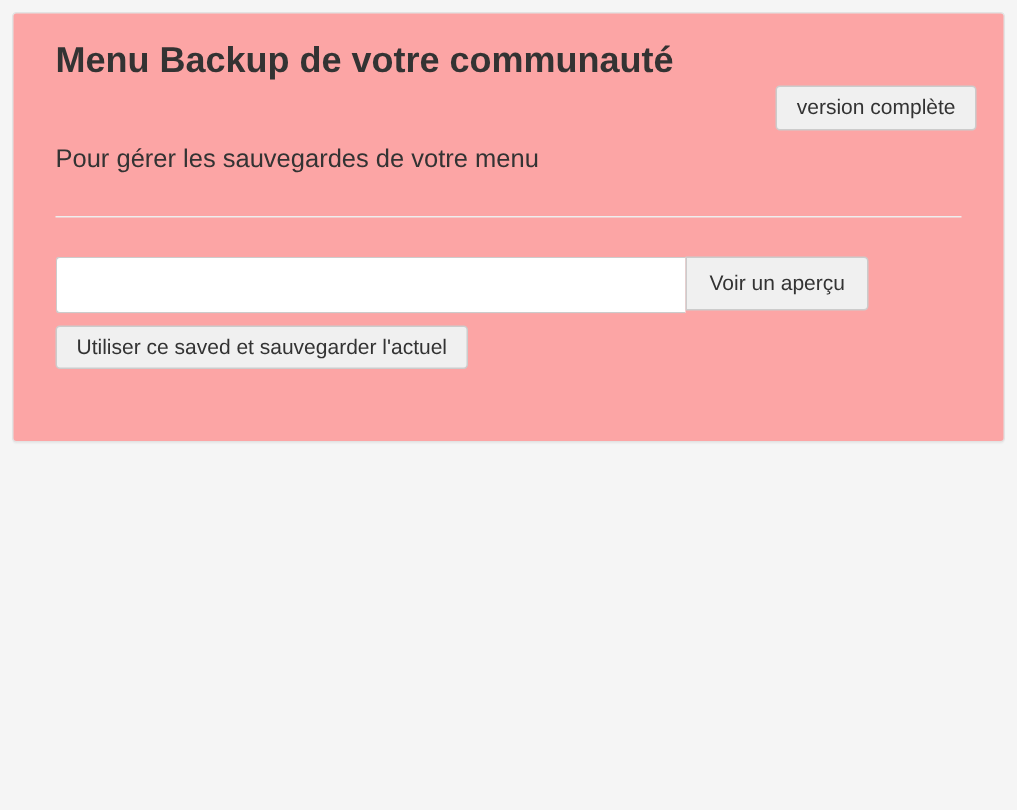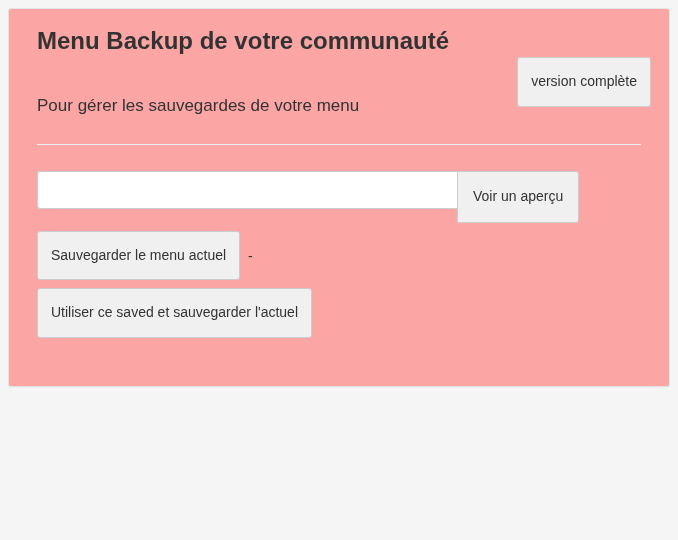--- a/index.html
+++ b/index.html
@@ -30,21 +30,21 @@
       font-size: 24px;
       font-weight: 600;
       color: #333;
       line-height: 1.2;
     }
     .btn {
       display: inline-block;
       background: #f0f0f0;
       border: 1px solid #ccc;
       border-radius: 3px;
-      padding: 14px 13px;
+      padding: 4px 13px;
       font-size: 14px;
       color: #333;
       cursor: pointer;
       text-align: center;
       line-height: 1.4;
       font-family: inherit;
     }
     .version-btn {
       position: absolute;
       right: -10px;
@@ -76,21 +76,21 @@
       border: 1px solid #ccc;
       border-right: none;
       border-radius: 3px 0 0 3px;
       padding: 6px 10px;
       font-size: 14px;
       font-family: inherit;
       outline: none;
     }
     .preview-btn {
       border-radius: 0 3px 3px 0;
-      height: 52px;
+      height: 36px;
       padding: 0 15px;
     }
     .button-row {
       display: flex;
       align-items: center;
       gap: 8px;
       margin-bottom: 8px;
     }
     .separator-dash {
       color: #333;
@@ -109,22 +109,18 @@
   <p class="desc">Pour gérer les sauvegardes de votre menu</p>
 
   <hr class="divider">
 
 
   <div class="input-row">
     <input type="text" class="text-input" value="" style="">
     <button class="btn preview-btn">Voir un aperçu</button>
   </div>
 
-  <div class="button-row">
-    <button class="btn">Sauvegarder le menu actuel</button>
-    <span class="separator-dash">-</span>
-  </div>
 
   <div class="button-row">
     <button class="btn">Utiliser ce saved et sauvegarder l'actuel</button>
   </div>
 
 </div>
 
 </body></html>

